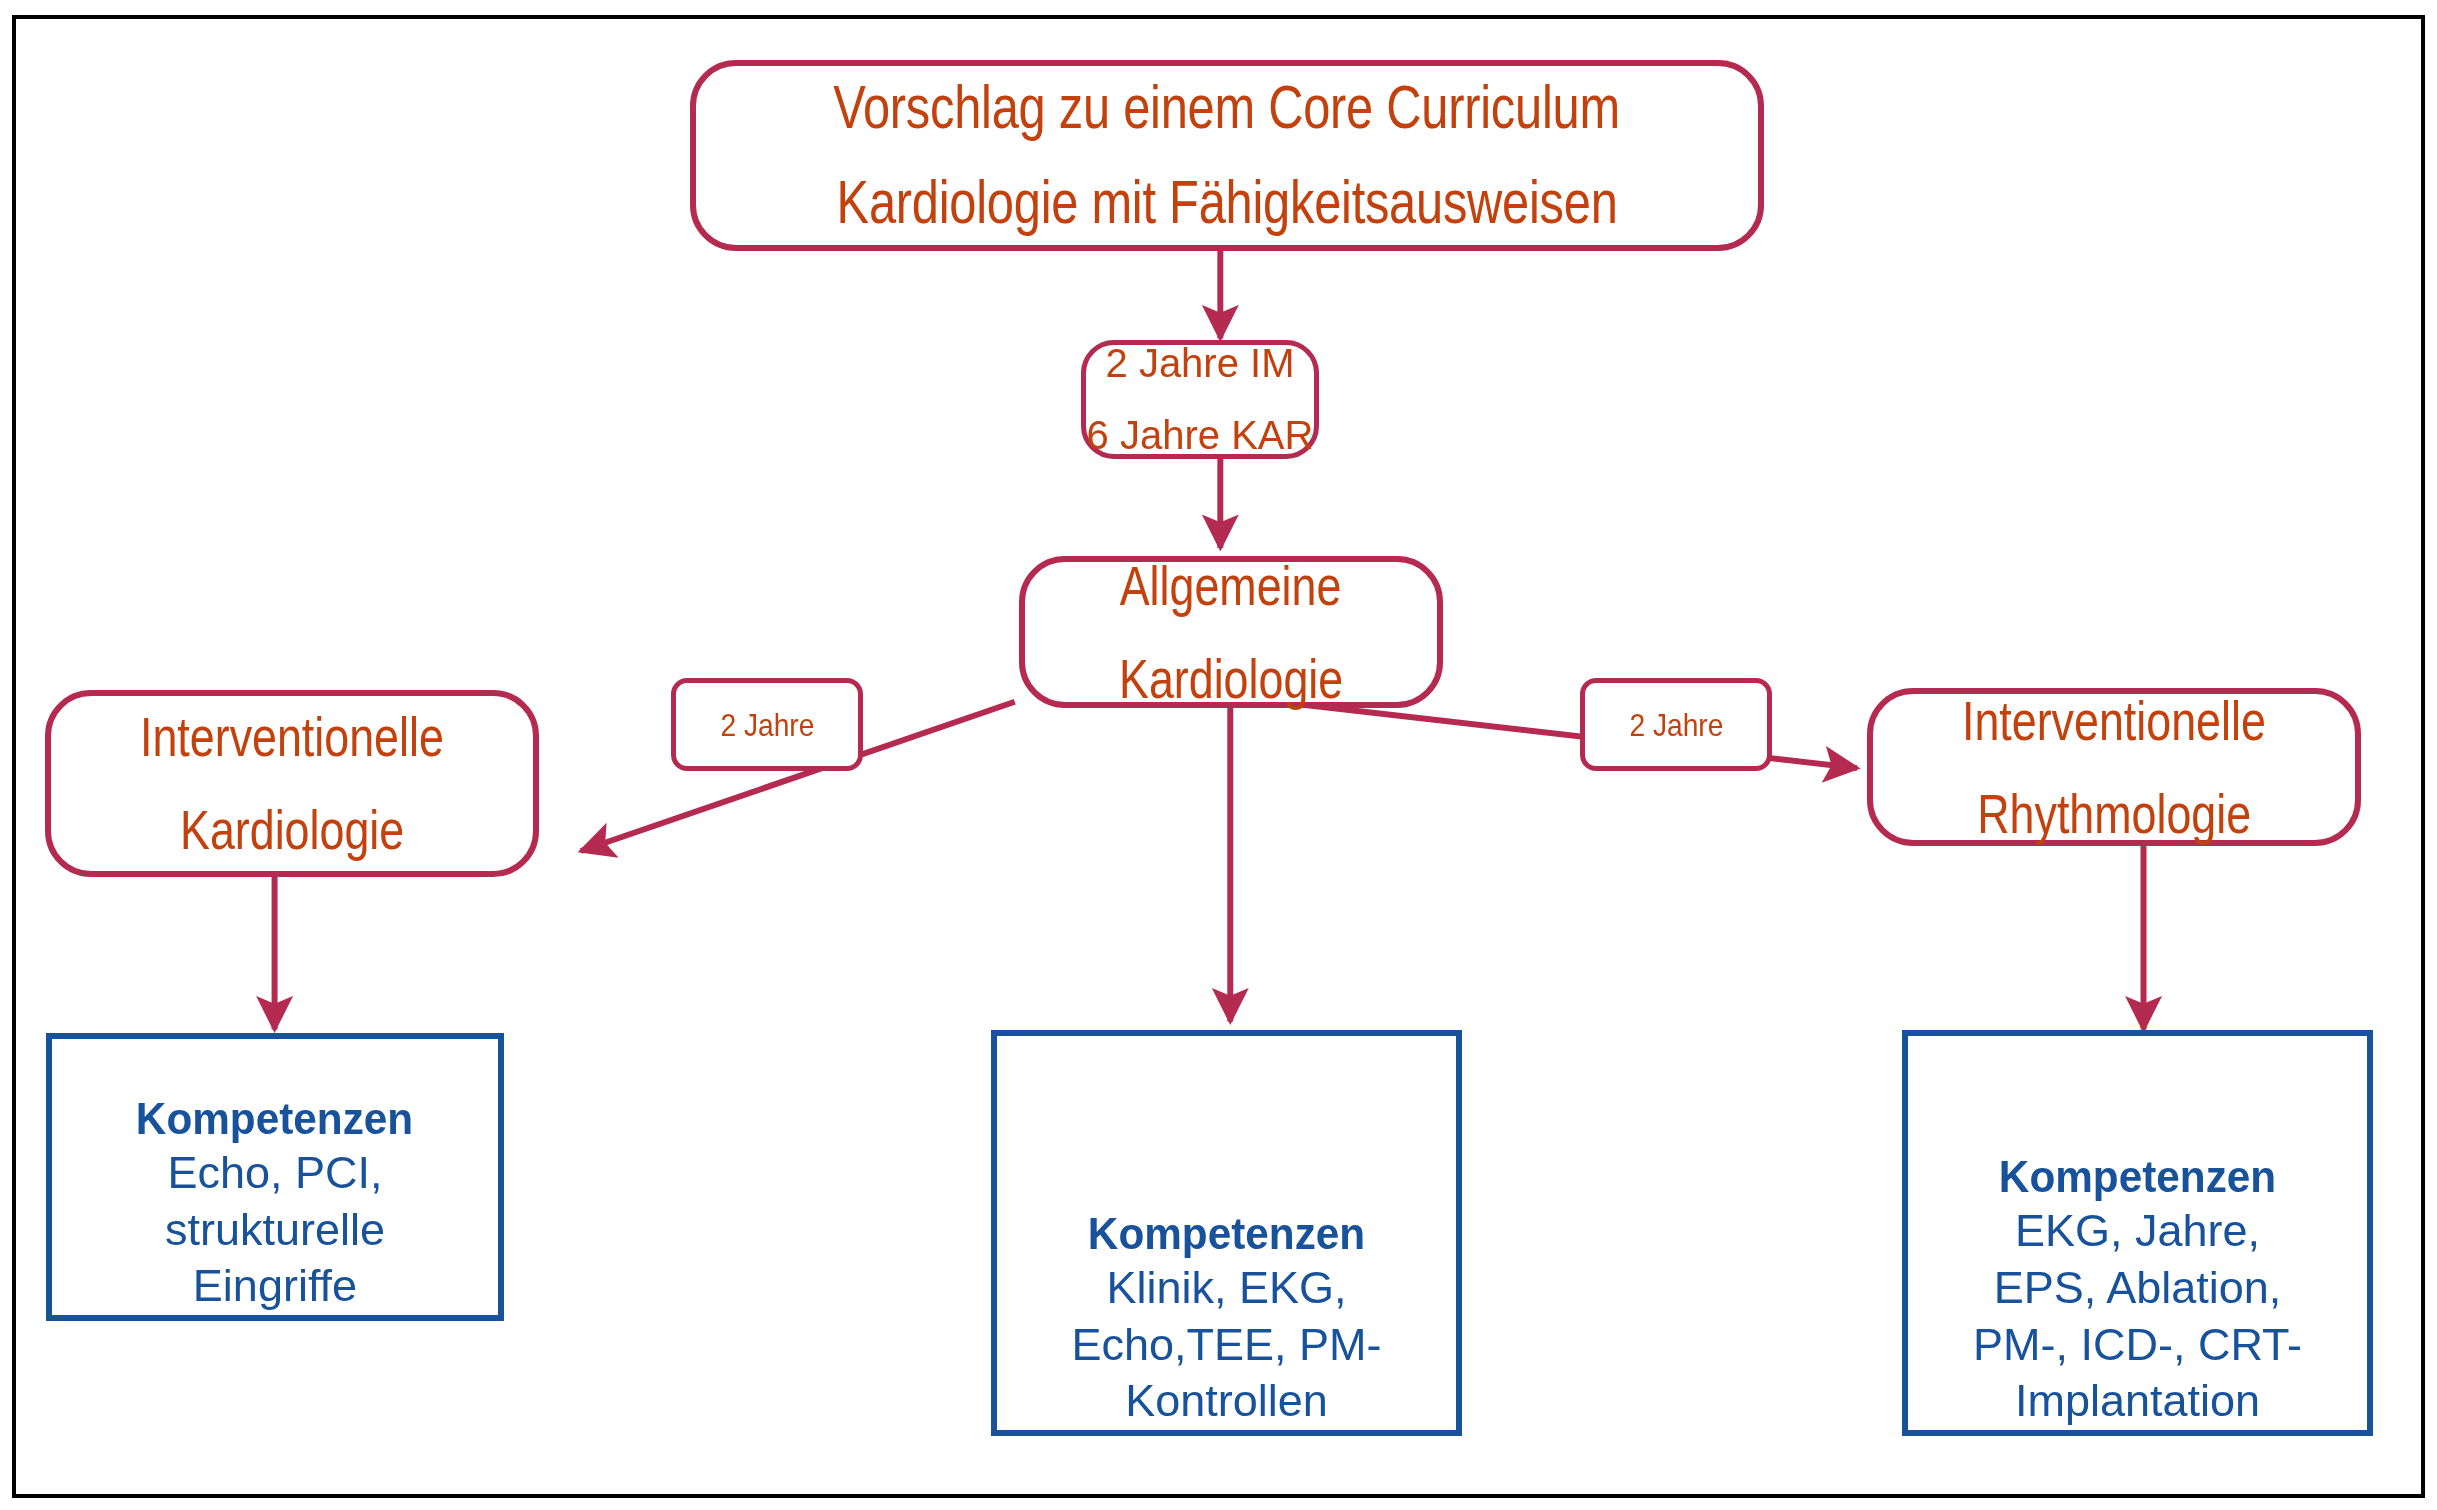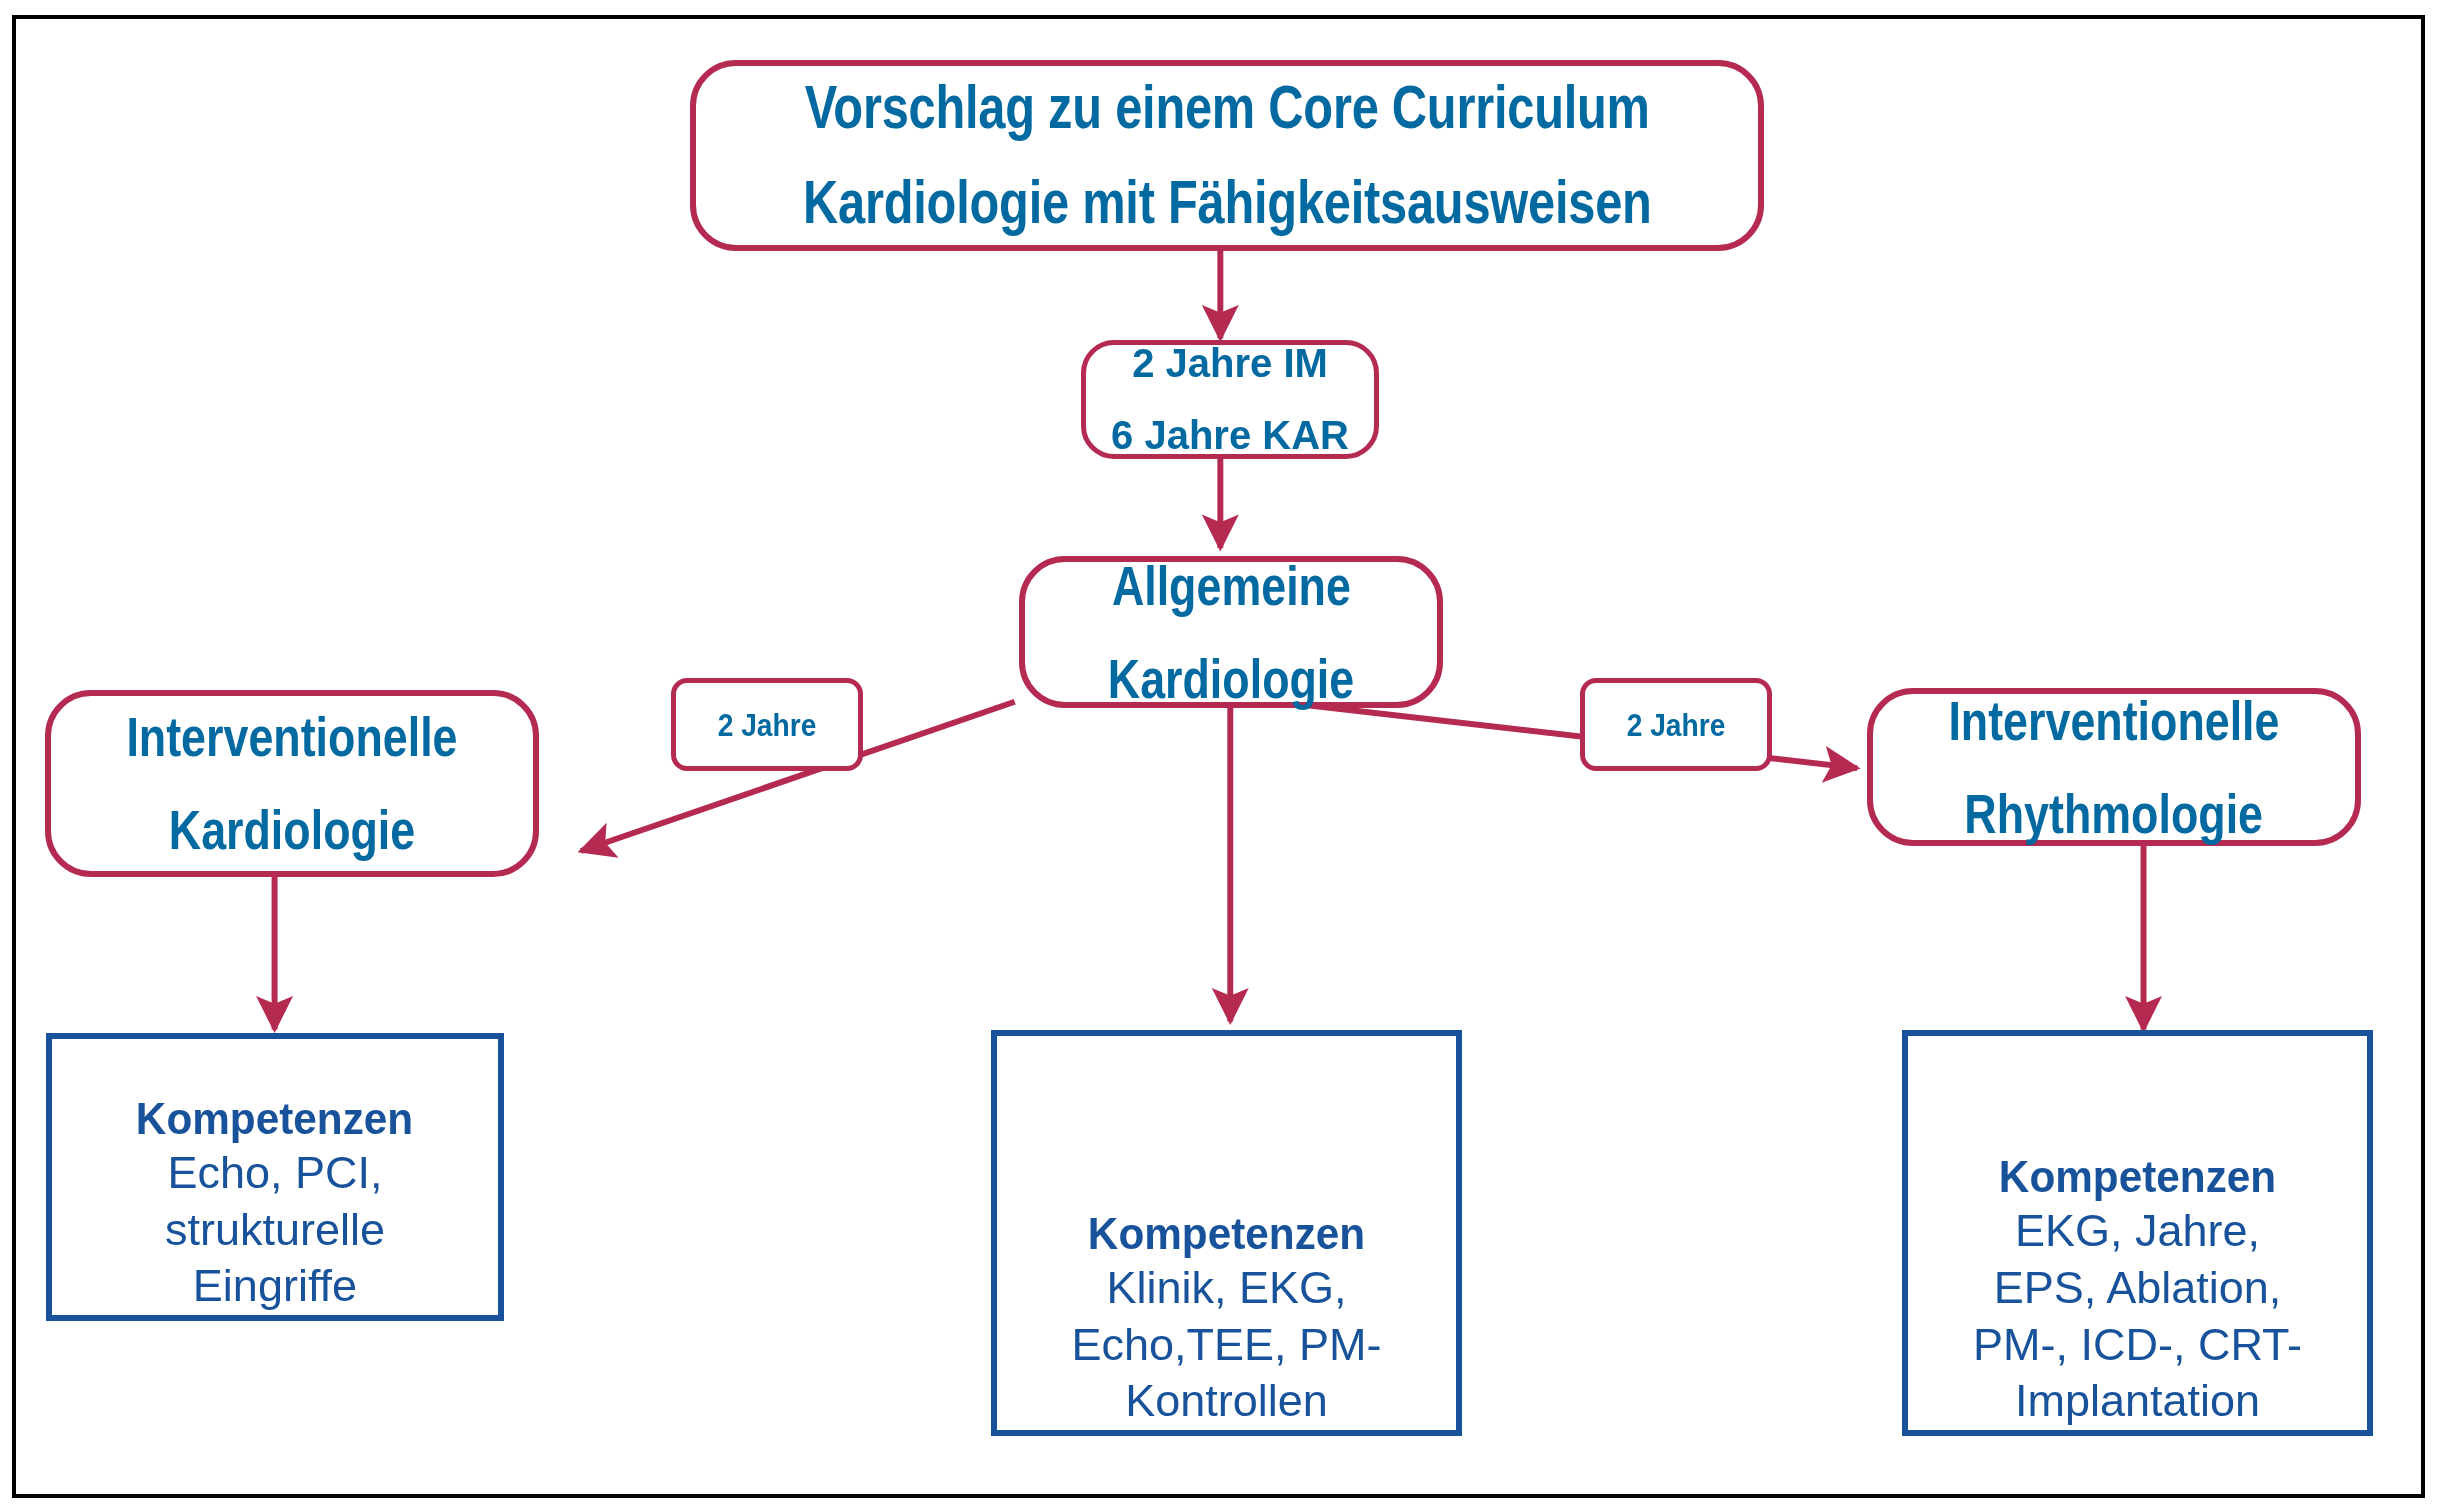--- a/index.html
+++ b/index.html
@@ -39,23 +39,23 @@
     display: flex;
     flex-direction: column;
     align-items: center;
     justify-content: center;
     text-align: center;
   }
   
   .pill {
     border: 6px solid #b52a50;
     background: #ffffff;
-    color: #0369a1;
+    color: #c2410c;
     border-radius: 40px;
-    font-weight: bold;
+    font-weight: normal;
     gap: 23px;
   }
   .pill.big {
     border-radius: 46px;
   }
   .cond {
     font-family: "Liberation Sans Narrow", "Liberation Sans", sans-serif;
     font-stretch: condensed;
     transform-origin: center center;
   }
@@ -143,21 +143,21 @@
     <line x1="414" y1="1320" x2="414" y2="1552" stroke="#b52a50" stroke-width="9" marker-end="url(#arrowhead)"></line>
 
     <line x1="3232" y1="1272" x2="3232" y2="1552" stroke="#b52a50" stroke-width="9" marker-end="url(#arrowhead)"></line>
   </svg>
 
   <div class="node pill big title-node cond" style="left:690px; top:60px; width:1074px; height:191px;">
     <span class="ln">Vorschlag zu einem Core Curriculum</span>
     <span class="ln">Kardiologie mit Fähigkeitsausweisen</span>
   </div>
 
-  <div class="node pill years-node" style="left:1081px; top:340px; width:298px; height:119px;">
+  <div class="node pill years-node" style="left:1081px; top:340px; width:238px; height:119px;">
     <span class="ln">2 Jahre IM</span>
     <span class="ln">6 Jahre KAR</span>
   </div>
 
   <div class="node pill big branch-node cond" style="left:1019px; top:556px; width:424px; height:152px;">
     <span class="ln">Allgemeine</span>
     <span class="ln">Kardiologie</span>
   </div>
 
   <div class="node pill big branch-node cond" style="left:45px; top:690px; width:494px; height:187px;">

